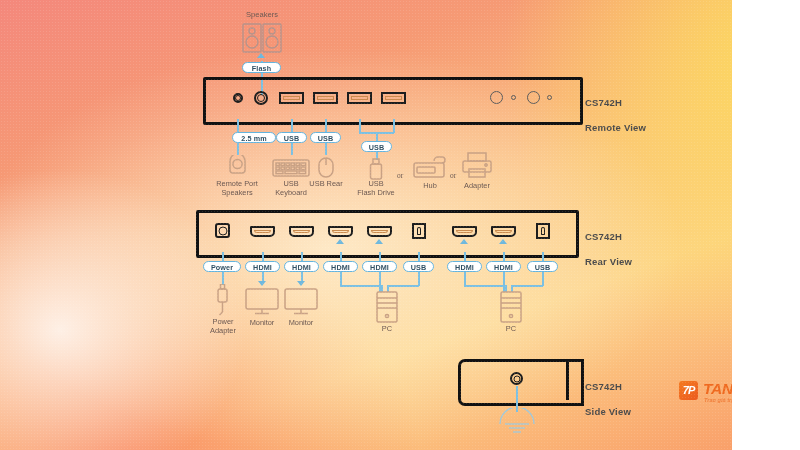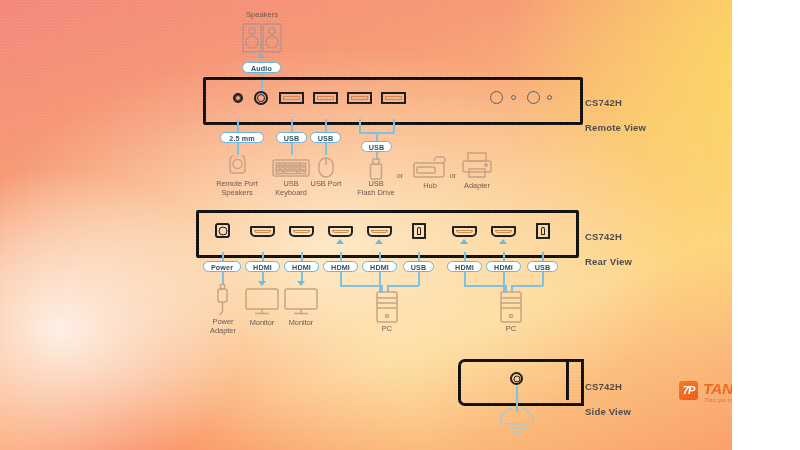--- a/index.html
+++ b/index.html
@@ -149,21 +149,21 @@
     <rect class="icoSpk" x="1" y="1" width="18" height="28" rx="1"></rect>
     <rect class="icoSpk" x="21" y="1" width="18" height="28" rx="1"></rect>
     <circle class="icoSpk" cx="10" cy="8" r="3"></circle>
     <circle class="icoSpk" cx="10" cy="19" r="6"></circle>
     <circle class="icoSpk" cx="30" cy="8" r="3"></circle>
     <circle class="icoSpk" cx="30" cy="19" r="6"></circle>
   </svg>
 
   <div class="vl" style="left:261px;top:61px;height:8px;"></div>
   <div class="arrowup" style="left:257px;top:53px;"></div>
-  <div class="pill" style="left:242px;top:62px;width:39px;">Audio</div>
+  <div class="pill" style="left:242px;top:62px;width:39px;">Flash</div>
   <div class="vl" style="left:261px;top:73px;height:22px;"></div>
 
   <div class="panel" style="left:203px;top:77px;width:374px;height:42px;"></div>
 
   <div class="viewlabel" style="left:585px;top:84px;">
     <span>CS742H</span><br>
     <span>Remote View</span>
   </div>
 
   <div class="jack" style="left:233px;top:93px;width:10px;height:10px;">
@@ -184,21 +184,21 @@
   <div class="usbA" style="left:381px;top:92px;">
       <i></i>
     </div>
 
   <div class="bigbtn" style="left:490px;top:91px;width:13px;height:13px;"></div>
   <div class="led" style="left:511px;top:95px;width:5px;height:5px;"></div>
   <div class="bigbtn" style="left:527px;top:91px;width:13px;height:13px;"></div>
   <div class="led" style="left:547px;top:95px;width:5px;height:5px;"></div>
 
   <div class="vl" style="left:237px;top:119px;height:14px;"></div>
-  <div class="pill" style="left:220px;top:132px;width:44px;">2.5 mm</div>
+  <div class="pill" style="left:232px;top:132px;width:44px;">2.5 mm</div>
   <div class="vl" style="left:237px;top:143px;height:12px;"></div>
 
   <div class="vl" style="left:291px;top:119px;height:14px;"></div>
   <div class="pill" style="left:276px;top:132px;width:31px;">USB</div>
   <div class="vl" style="left:291px;top:143px;height:12px;"></div>
 
   <div class="vl" style="left:325px;top:119px;height:14px;"></div>
   <div class="pill" style="left:310px;top:132px;width:31px;">USB</div>
   <div class="vl" style="left:325px;top:143px;height:12px;"></div>
 
@@ -236,21 +236,21 @@
       <rect x="27" y="12" width="6.6" height="2.6"></rect>
     </g>
   </svg>
   <div class="cap" style="left:261px;top:179px;width:60px;">USB
 Keyboard</div>
 
   <svg class="ic" style="left:318px;top:157px;" width="16" height="21" viewBox="0 0 16 21">
     <rect class="ico" x="1" y="1" width="14" height="19" rx="7"></rect>
     <line class="ico" x1="8" y1="1" x2="8" y2="8"></line>
   </svg>
-  <div class="cap" style="left:296px;top:179px;width:60px;">USB Port</div>
+  <div class="cap" style="left:296px;top:179px;width:60px;">USB Rear</div>
 
   <svg class="ic" style="left:369px;top:158px;" width="14" height="22" viewBox="0 0 14 22">
     <rect class="ico" x="4" y="1" width="6" height="5"></rect>
     <rect class="ico" x="1.5" y="6" width="11" height="15" rx="2"></rect>
   </svg>
   <div class="cap" style="left:346px;top:179px;width:60px;">USB
 Flash Drive</div>
 
   <div class="or" style="left:397px;top:171px;">or</div>
 

